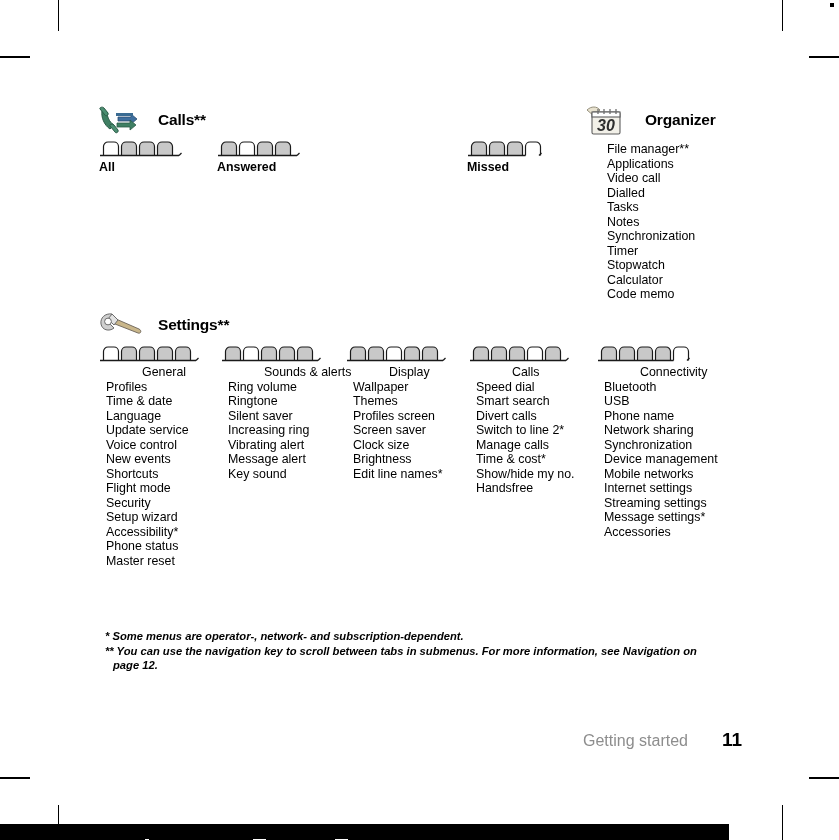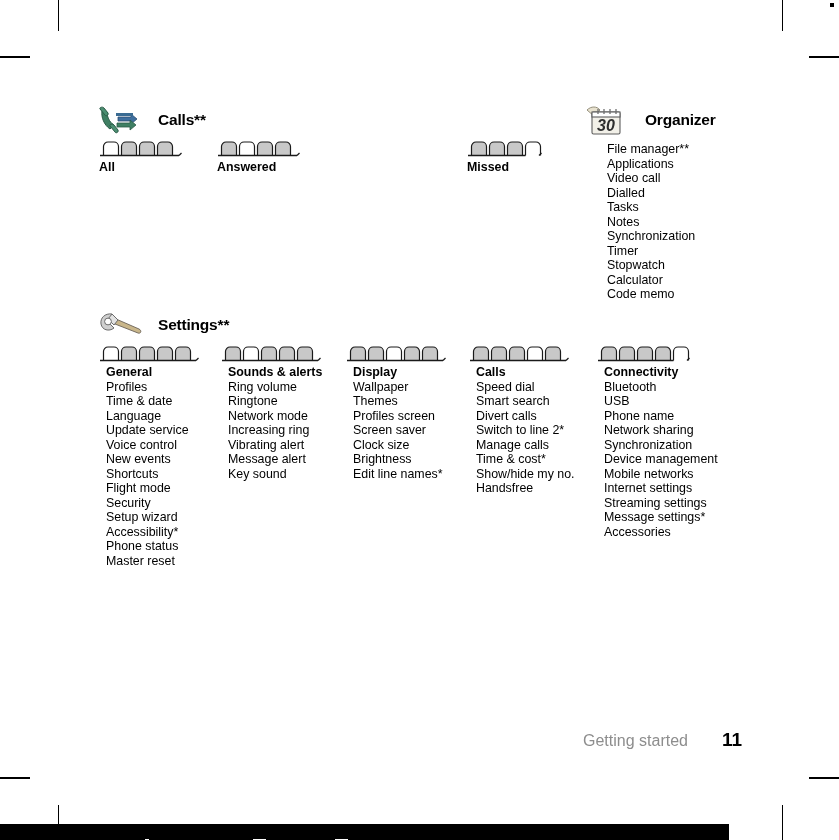--- a/index.html
+++ b/index.html
@@ -85,21 +85,22 @@
     margin: 0;
     padding: 0;
     font-size: 12.4px;
     line-height: 14.5px;
   }
   .menu-list li {
     white-space: nowrap;
     padding: 0;
   }
   .menu-list li.head {
-    font-weight: bold;
+    font-weight: normal;
+    margin-left: 36px;
   }
   .tab-label {
     font-size: 12.4px;
     font-weight: bold;
     line-height: 14.5px;
     white-space: nowrap;
   }
 
   
   .footnotes {
@@ -385,21 +386,21 @@
           </g>
           <path d="M22.5,17.5 v-9 a4.5,4.5 0 0 1 4.5,-4.5 h6 a4.5,4.5 0 0 1 4.5,4.5 v9" fill="#ffffff" stroke="#1a1a1a" stroke-width="1.2"></path>
           <path d="M1,17.5 H97" stroke="#1a1a1a" stroke-width="1.4" fill="none"></path>
           <path d="M97,17.5 L99.5,15" stroke="#1a1a1a" stroke-width="1.2" fill="none"></path>
         </svg>
       </div>
       <ul class="menu-list" style="margin-left:7px;">
         <li class="head">Sounds &amp; alerts</li>
         <li>Ring volume</li>
         <li>Ringtone</li>
-        <li>Network mode</li>
+        <li>Silent saver</li>
         <li>Increasing ring</li>
         <li>Vibrating alert</li>
         <li>Message alert</li>
         <li>Key sound</li>
       </ul>
     </div>
 
     <div class="tabcol" style="left:250px; top:35px;">
       <div class="tabs">
         <svg width="100" height="19" viewBox="0 0 100 19">
@@ -477,20 +478,25 @@
         <li>Device management</li>
         <li>Mobile networks</li>
         <li>Internet settings</li>
         <li>Streaming settings</li>
         <li>Message settings*</li>
         <li>Accessories</li>
       </ul>
     </div>
   </div>
 
+  <div class="footnotes">
+    <p>* Some menus are operator-, network- and subscription-dependent.</p>
+    <p>** You can use the navigation key to scroll between tabs in submenus. For more information, see Navigation on</p>
+    <p class="fn-indent">page 12.</p>
+  </div>
 
   <div class="pg-footer">
     <span class="pg-chapter">Getting started</span>
     <span class="pg-num">11</span>
   </div>
 
   <div class="preflight">
     <div class="preflight-inner">
       <span class="pf-text">Preflighted by</span>
       <span class="pf-logo">

